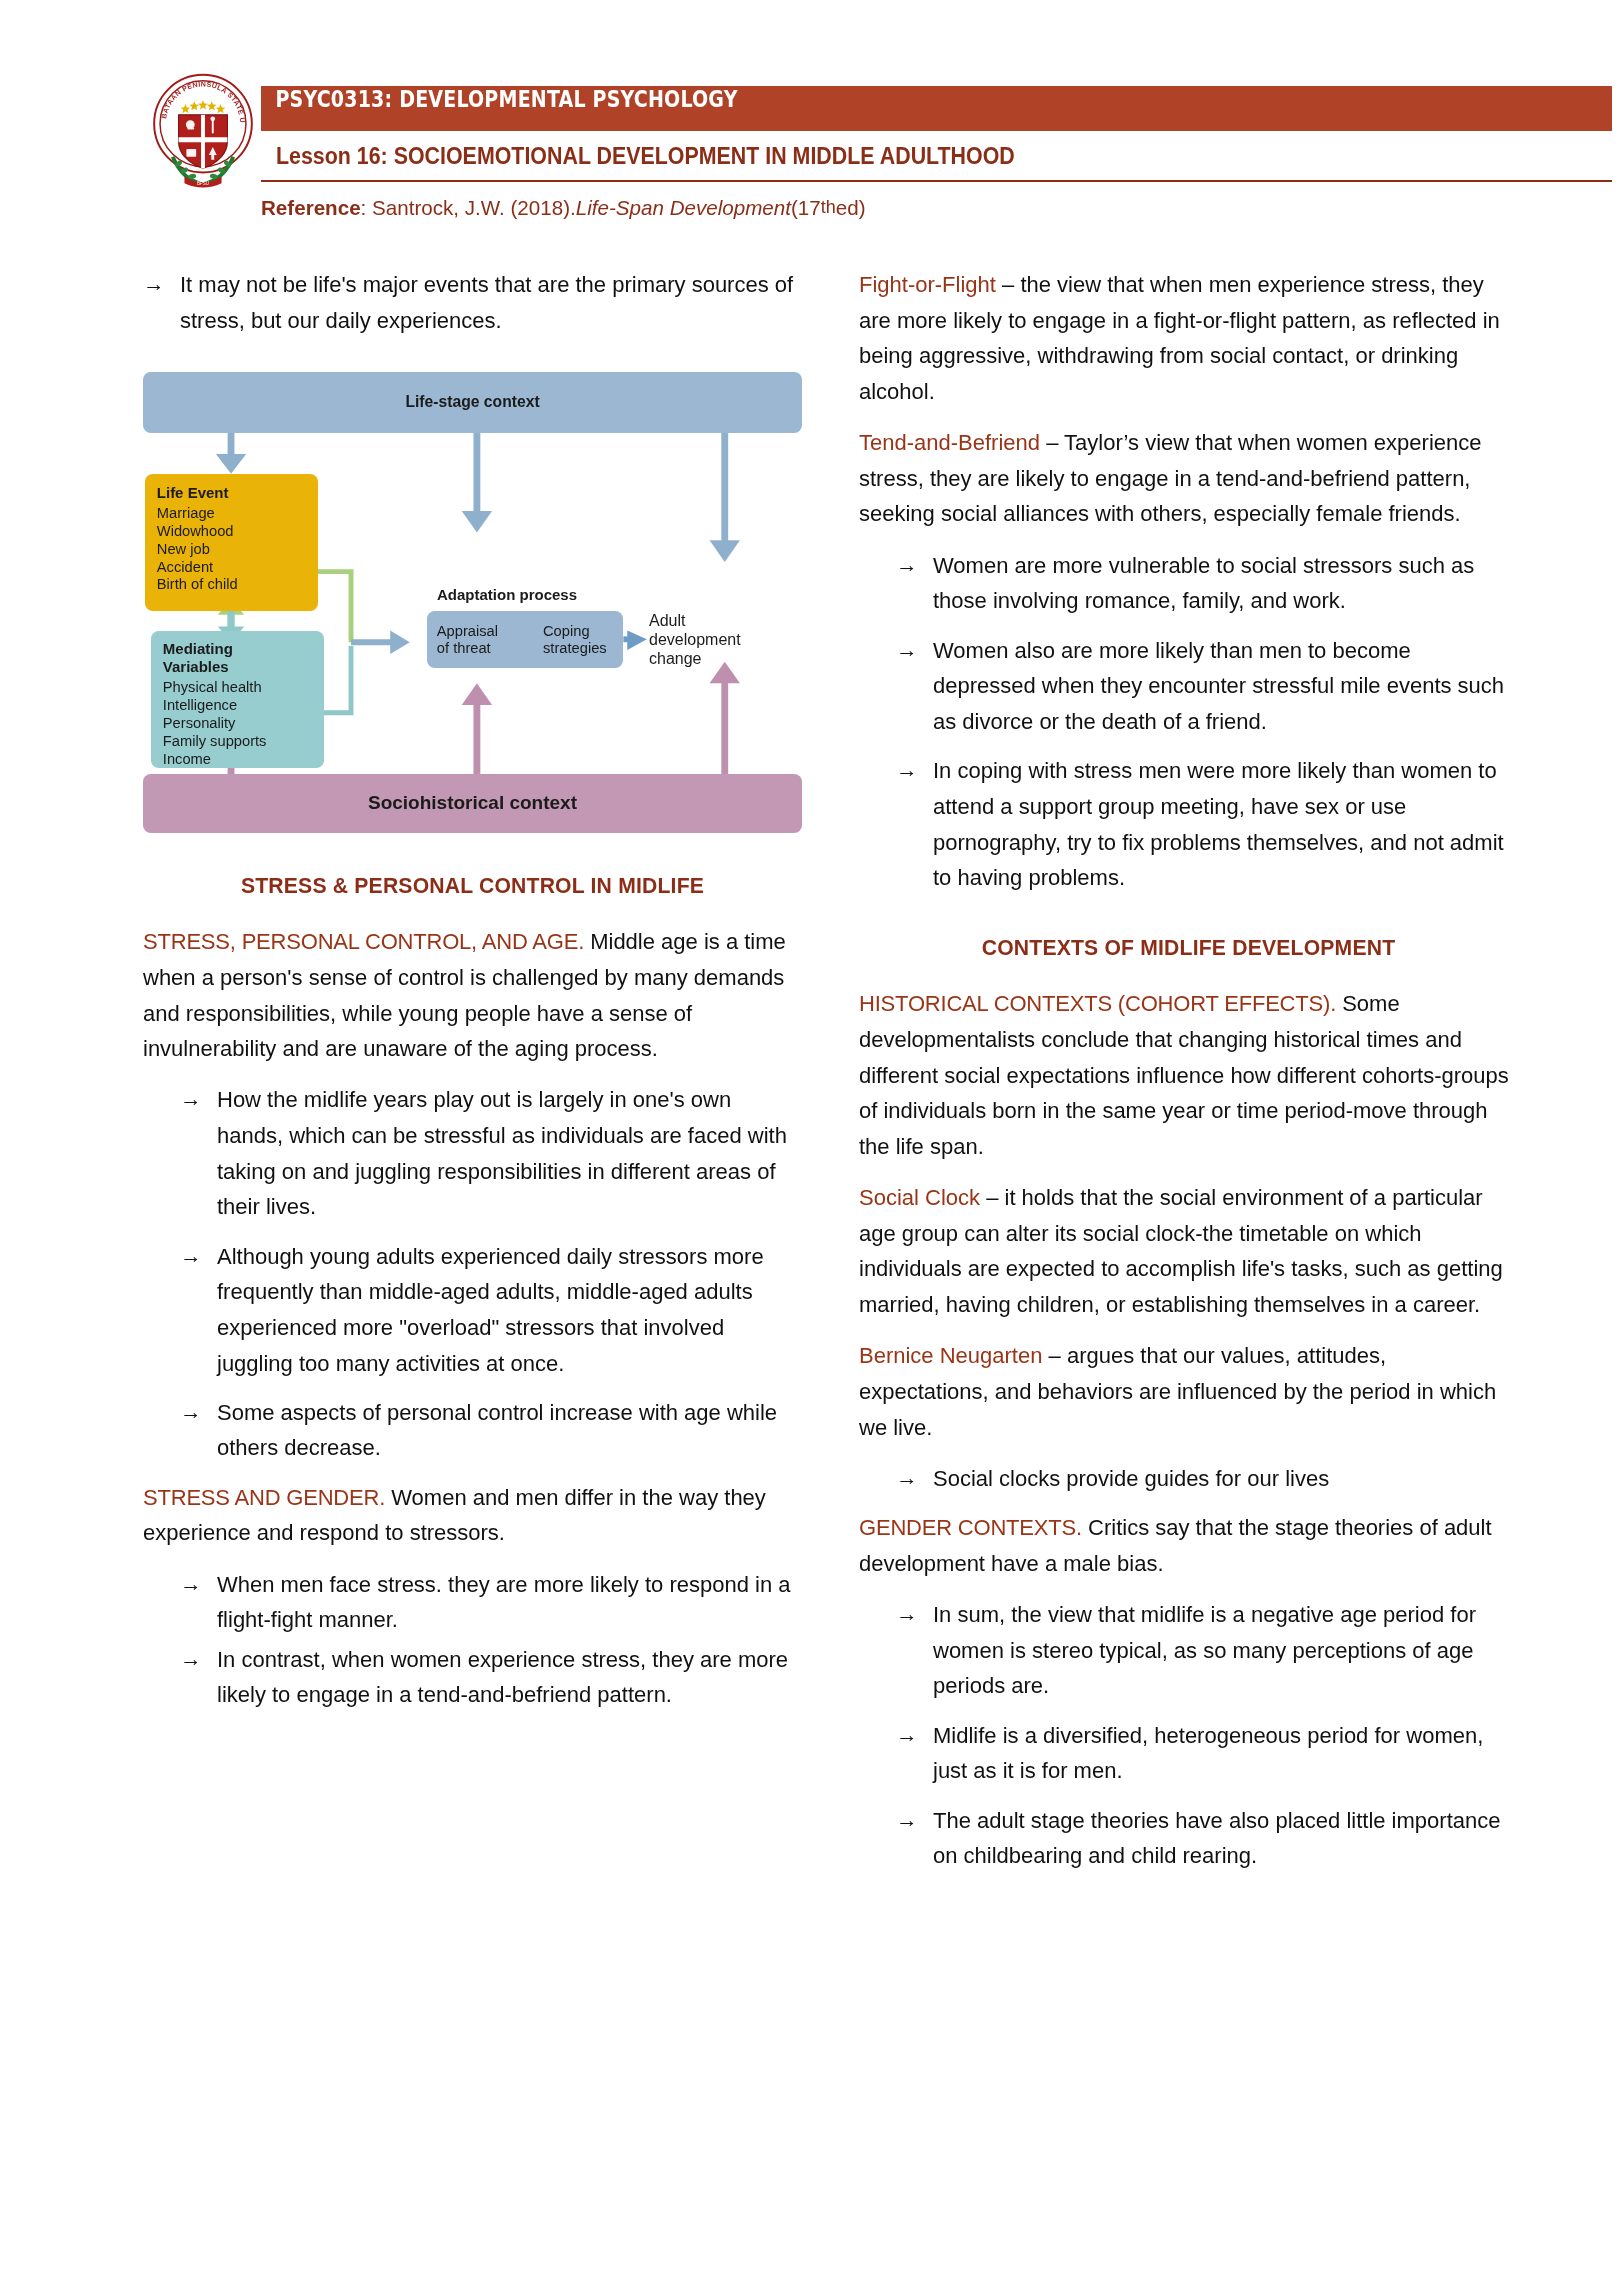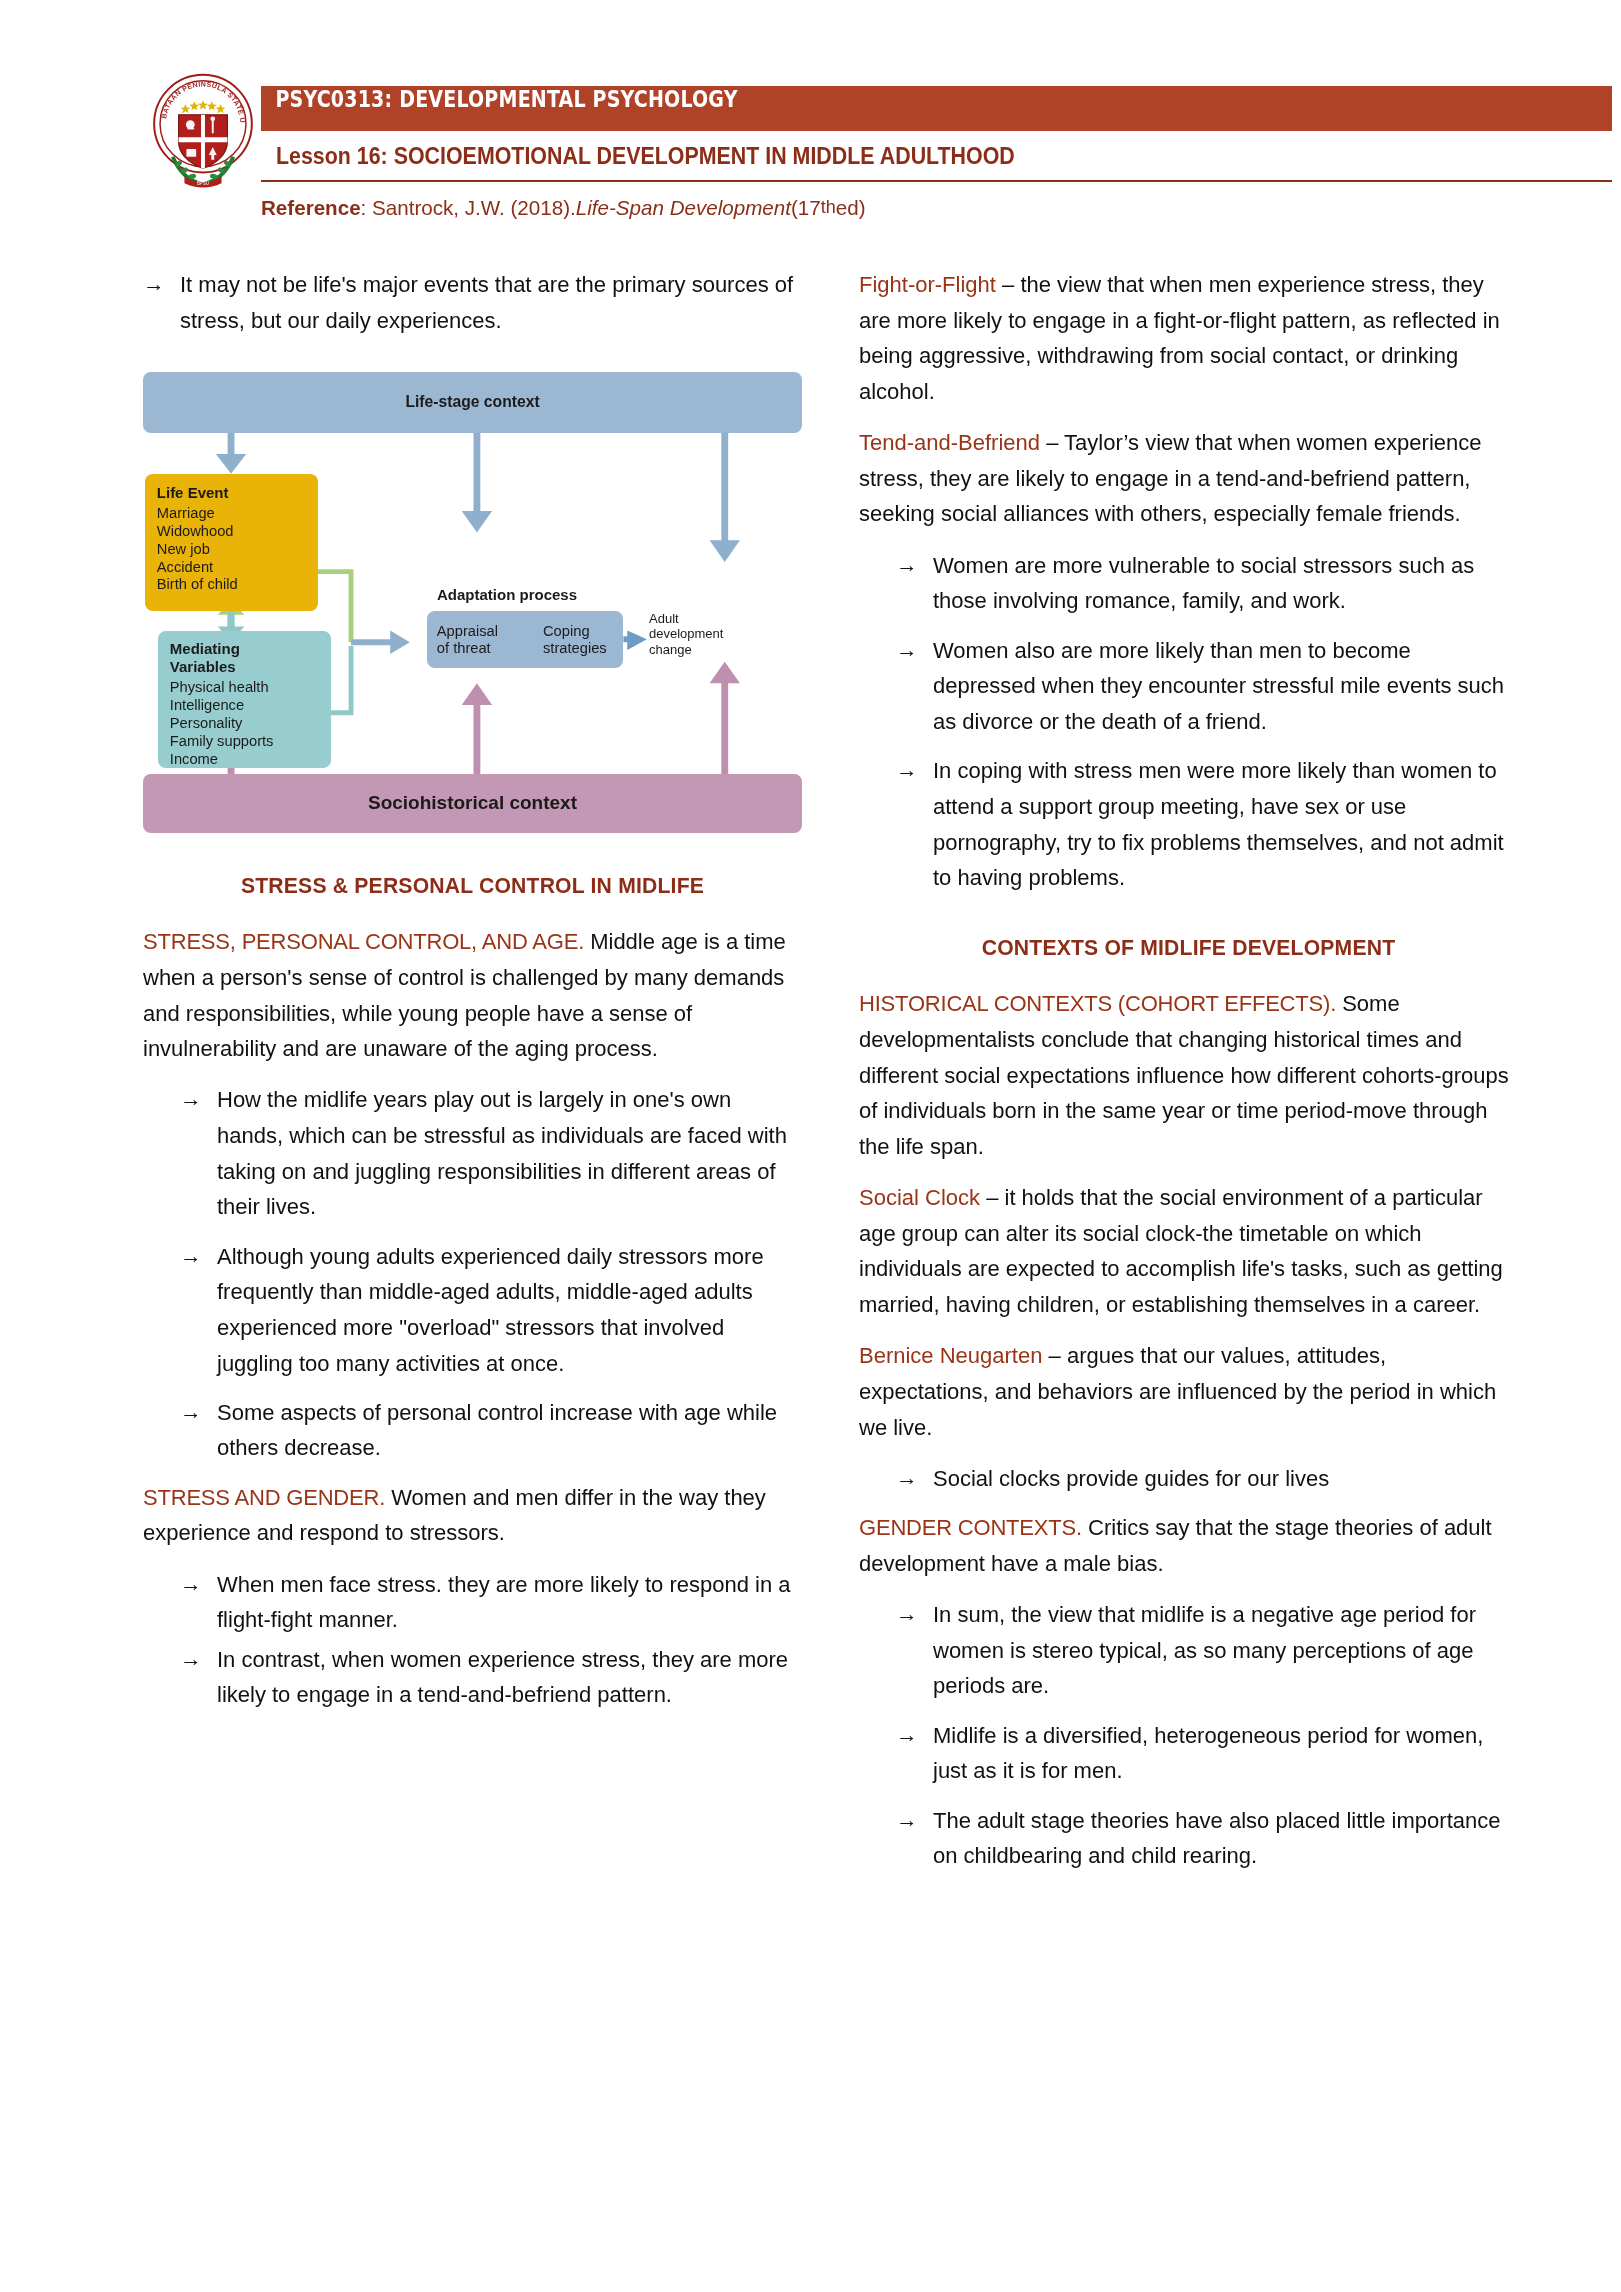--- a/index.html
+++ b/index.html
@@ -160,21 +160,21 @@
     display: flex; align-items: center; justify-content: center;
     font-size: 19px; font-weight: bold;
   }
   .dg-lifeevent {
     left: 2px; top: 110px;
     width: 173px; height: 137px;
     background: #eab308;
     padding: 9.8px 0 0 11.8px;
   }
   .dg-mediating {
-    left: 15px; top: 267px;
+    left: 8px; top: 267px;
     width: 173px; height: 137px;
     background: #98CDCF;
     padding: 8.8px 0 0 11.8px;
   }
   .dg-box .bx-title {
     font-size: 15px; font-weight: bold; line-height: 1.22;
     margin-bottom: 2.9px;
   }
   .dg-box .bx-list {
     font-size: 14.7px; line-height: 1.22;
@@ -195,21 +195,21 @@
     position: absolute;
     font-size: 14.7px;
     line-height: 1.18;
     color: #1b1b1b;
   }
   .dg-adapt .c1 { left: 9.8px; top: 11.8px; }
   .dg-adapt .c2 { left: 116px; top: 11.8px; }
   .dg-outlabel {
     position: absolute;
     left: 506px; top: 247px;
-    font-size: 13px; line-height: 1.2; color: #1b1b1b;
+    font-size: 16px; line-height: 1.2; color: #1b1b1b;
   }
   .dg-svg {
     position: absolute;
     left: 0; top: 0;
     width: 659px; height: 480px;
   }
 </style>
 </head>
 <body>
 

